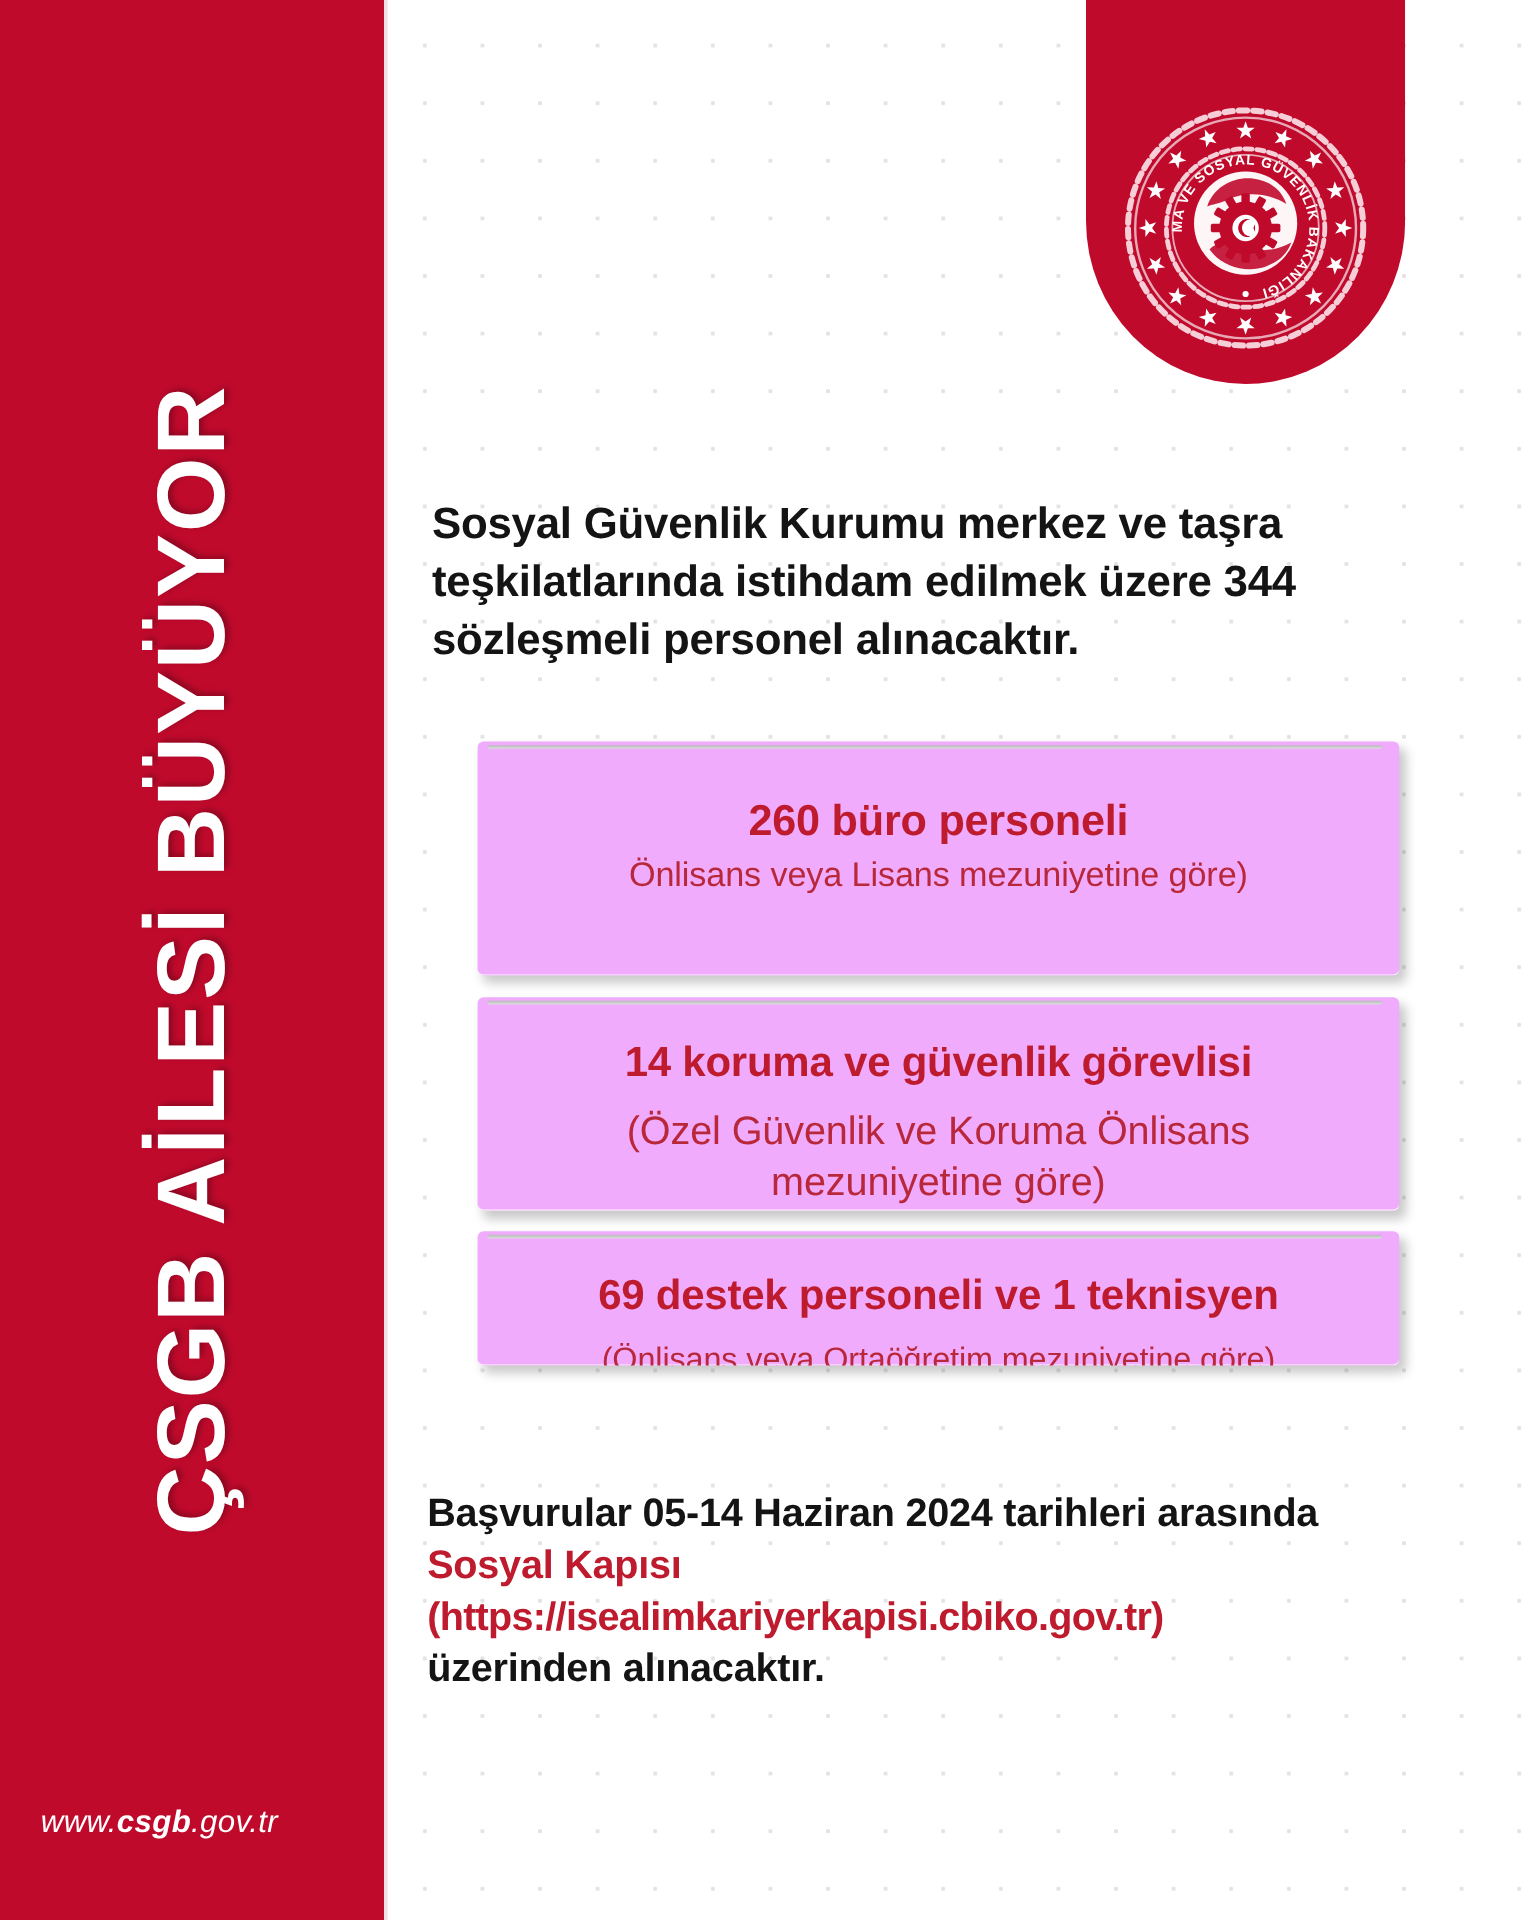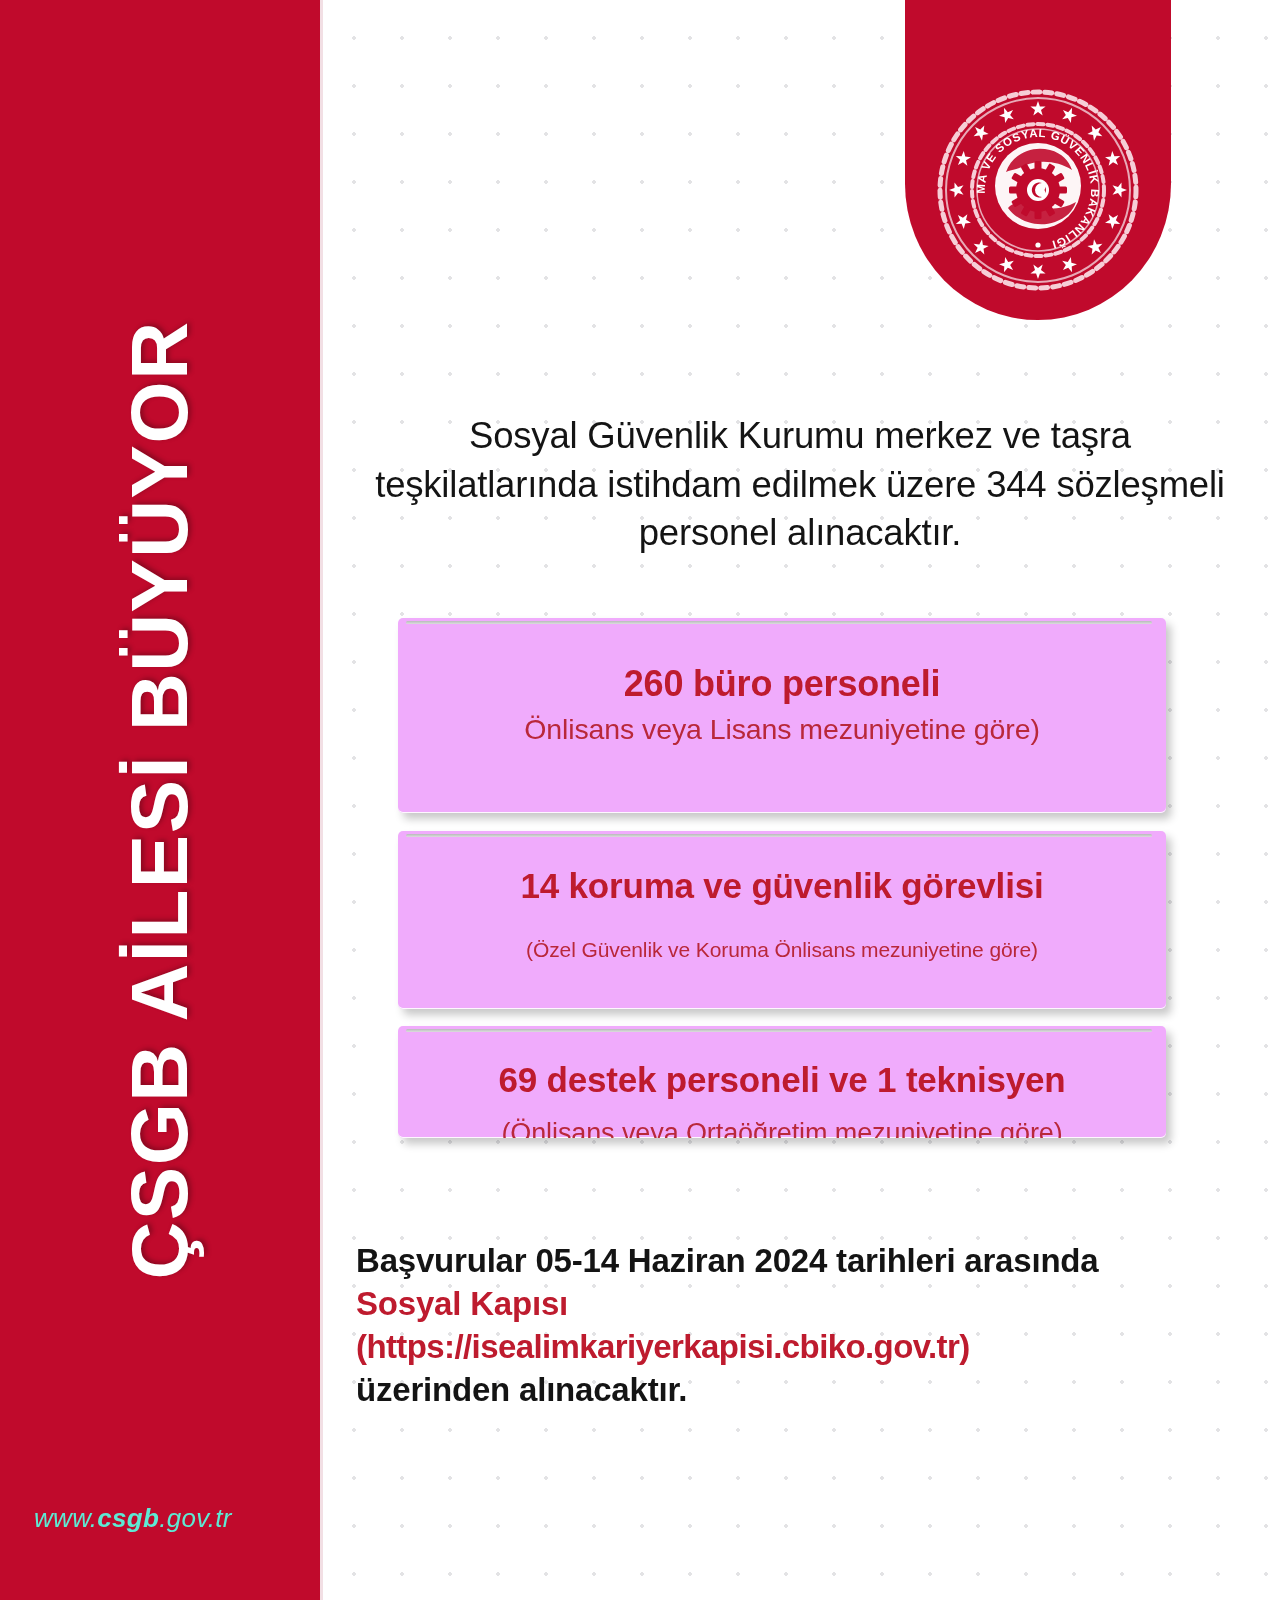--- a/index.html
+++ b/index.html
@@ -61,21 +61,21 @@
     font-weight:bold;
     letter-spacing:1.5px;
     text-shadow:2px 3px 5px rgba(0,0,0,0.28);
     font-family:"Liberation Sans", sans-serif;
   }
 
   .footer-url {
     position:absolute;
     left:34px;
     bottom:66px;
-    color:#5eead4;
+    color:#ffffff;
     font-size:26px;
     font-style:italic;
     letter-spacing:0.3px;
     white-space:nowrap;
     text-align:center;
   }
   .footer-url .strong { font-weight:bold; }
 
   
   .emblem {
@@ -91,24 +91,23 @@
     position:absolute;
     left:320px; top:0;
     width:960px; height:1600px;
     z-index:2;
   }
 
   .headline {
     position:absolute;
     left:40px; top:412px;
     width:880px;
-    text-align:center;
     color:#141414;
     font-size:36.5px;
-    font-weight:normal;
+    font-weight:bold;
     line-height:1.33;
     letter-spacing:-0.2px;
   }
 
   
   .cards {
     position:absolute;
     left:78px; top:618px;
     width:768px;
   }
@@ -146,21 +145,21 @@
   .card-2 .card-title { font-size:35px; }
   .card-3 .card-title { font-size:35px; }
 
   .card-sub {
     color:#B9283A;
     line-height:1.32;
     margin-top:7px;
     letter-spacing:-0.1px;
   }
   .card-1 .card-sub { font-size:28.5px; }
-  .card-2 .card-sub { font-size:21px; margin-top:30px; }
+  .card-2 .card-sub { font-size:33px; margin-top:14px; }
   .card-3 .card-sub { font-size:27px; margin-top:16px; }
 
   
   .apply {
     position:absolute;
     left:36px; top:1240px;
     width:900px;
     text-align:left;
     line-height:1.3;
   }

